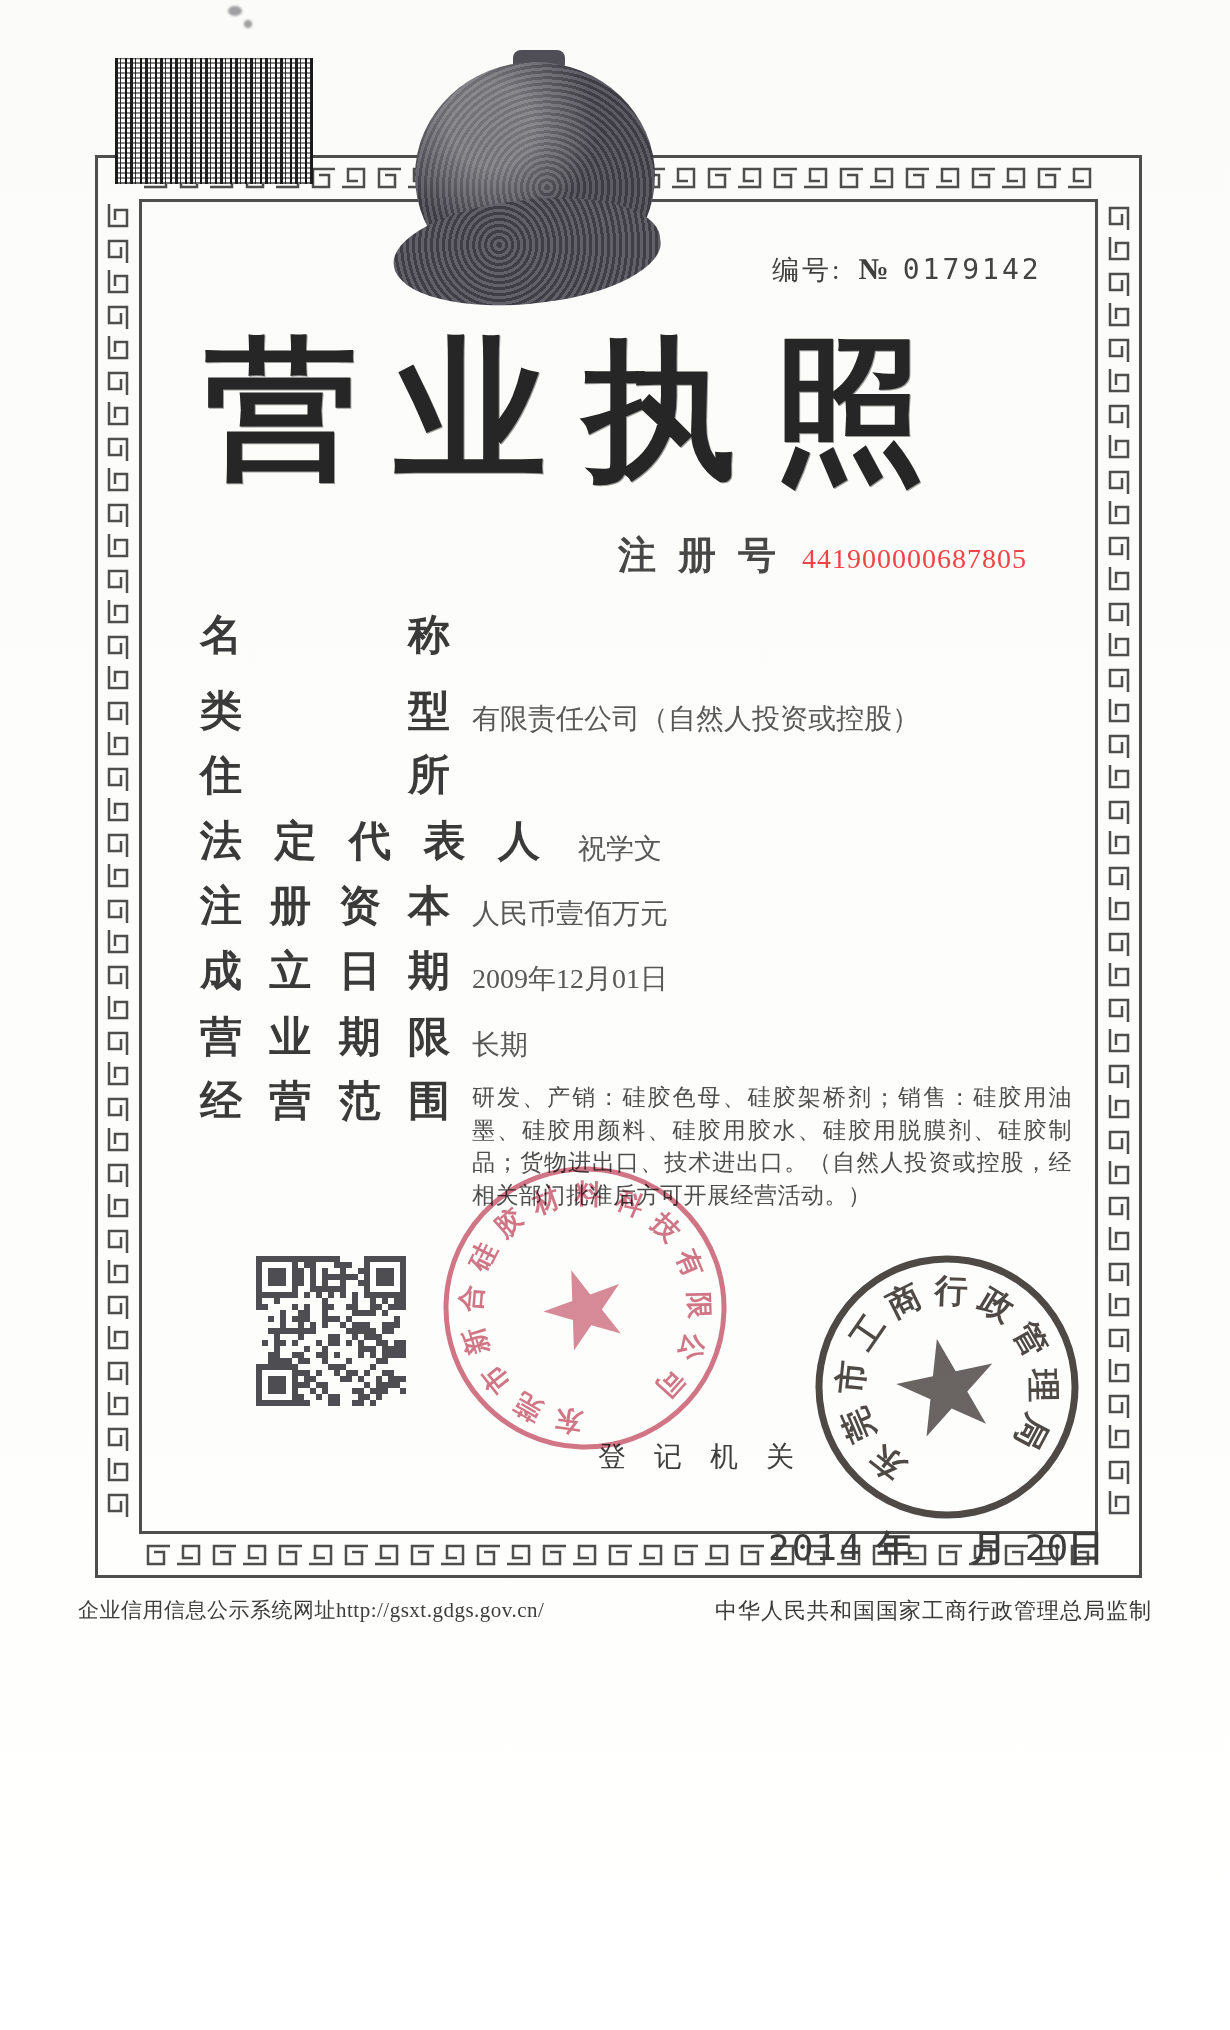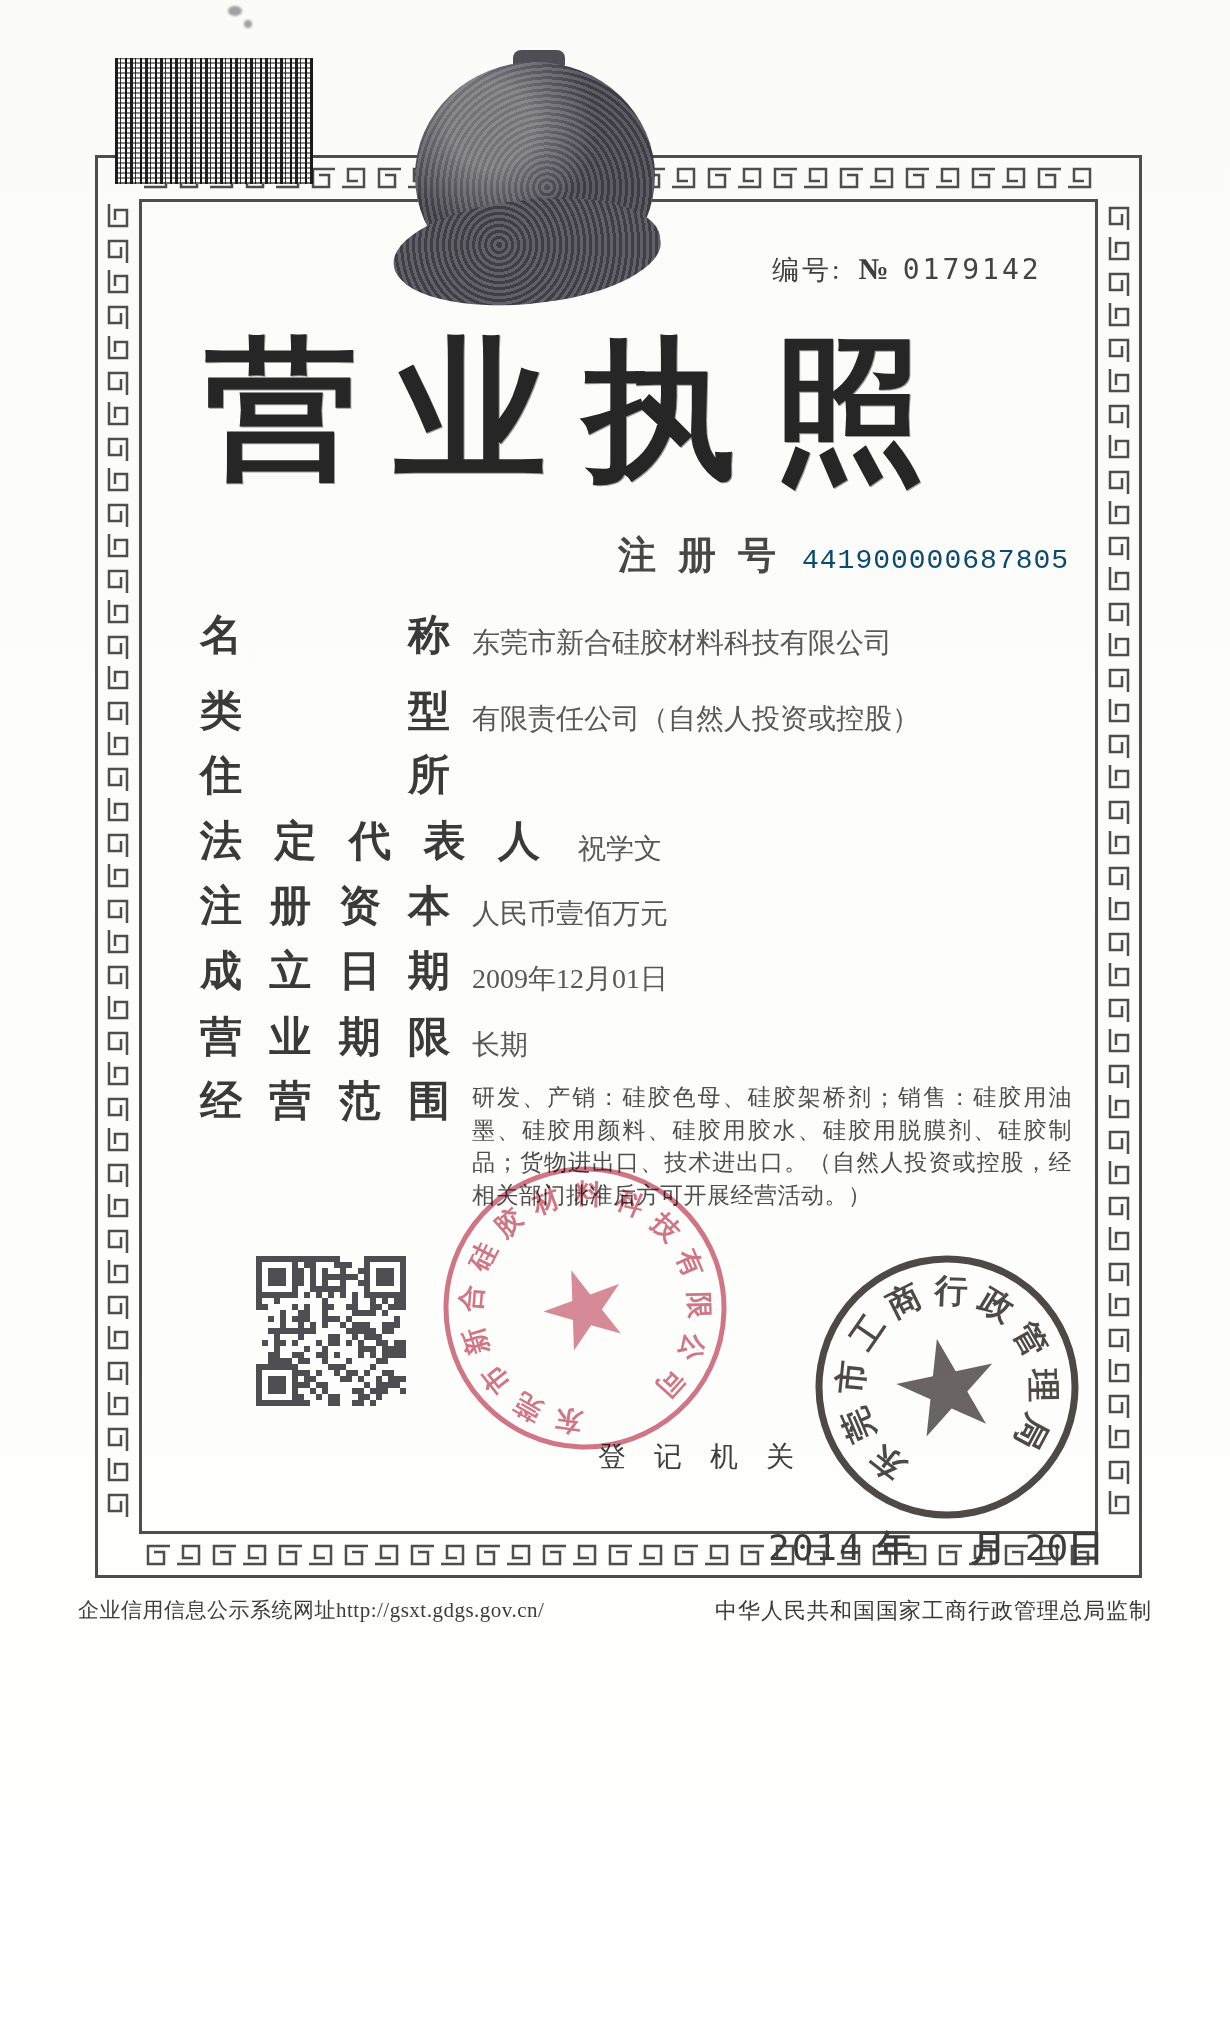--- a/index.html
+++ b/index.html
@@ -56,21 +56,21 @@
   .license-title{
     left:205px;top:322px;width:720px;height:178px;z-index:2;
     display:flex;justify-content:space-between;align-items:center;
     font-size:152px;font-weight:bold;color:#262626;
     text-shadow:1px 1px 0 rgba(60,60,60,.5);
   }
 
   
   .reg-line{left:618px;top:530px;z-index:2;display:flex;align-items:baseline;}
   .reg-label{font-size:38px;font-weight:bold;letter-spacing:22px;color:#474747;}
-  .reg-num{font-family:Liberation Mono, monospace;font-size:28px;letter-spacing:1px;color:#0c4a6e;margin-left:4px;text-align:center;}
+  .reg-num{font-family:Liberation Serif, serif;font-size:28px;letter-spacing:1px;color:#ef4444;margin-left:4px;text-align:center;}
 
   
   .f-row{position:absolute;left:200px;width:880px;z-index:2;}
   .f-label{
     display:flex;justify-content:space-between;width:250px;
     font-size:42px;font-weight:bold;color:#3a3a3a;line-height:1.1;
   }
   .f-row.wide .f-label{width:340px;}
   .f-value{
     position:absolute;left:272px;top:12px;font-size:28px;color:#585858;white-space:nowrap;
@@ -278,21 +278,20 @@
 <div class="abs reg-line">
   <span class="reg-label">注册号</span>
   <span class="reg-num">441900000687805</span>
 </div>
 
 <div class="f-row" style="top:612px">
   <div class="f-label">
       <span>名</span>
       <span>称</span>
     </div>
-  <div class="f-value">东莞市新合硅胶材料科技有限公司</div>
 </div>
 <div class="f-row" style="top:688px">
   <div class="f-label">
       <span>类</span>
       <span>型</span>
     </div>
   <div class="f-value">有限责任公司（自然人投资或控股）</div>
 </div>
 <div class="f-row" style="top:752px">
   <div class="f-label">

